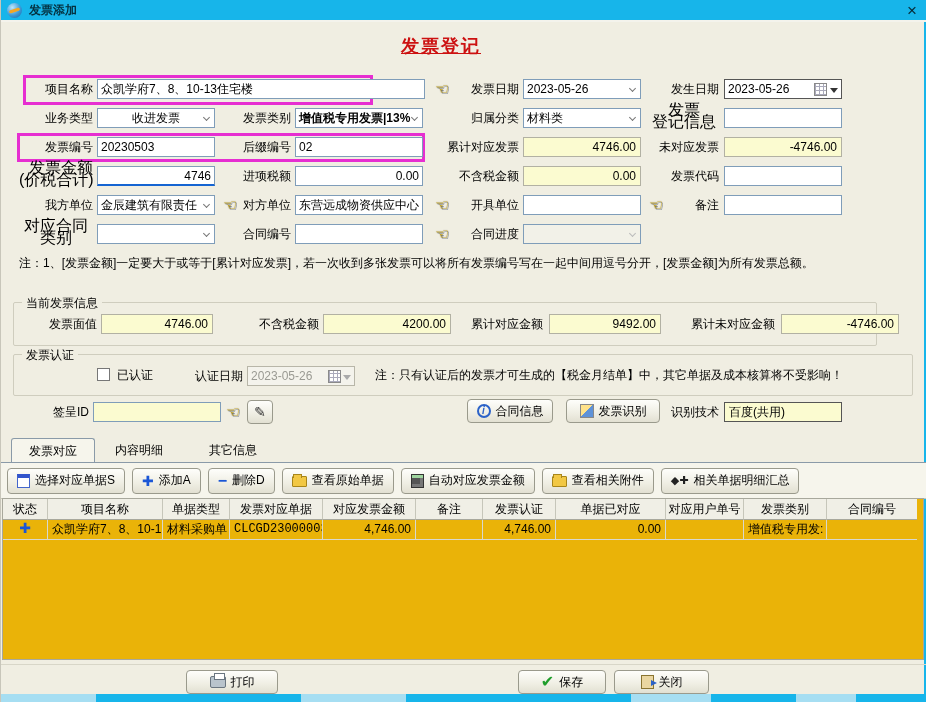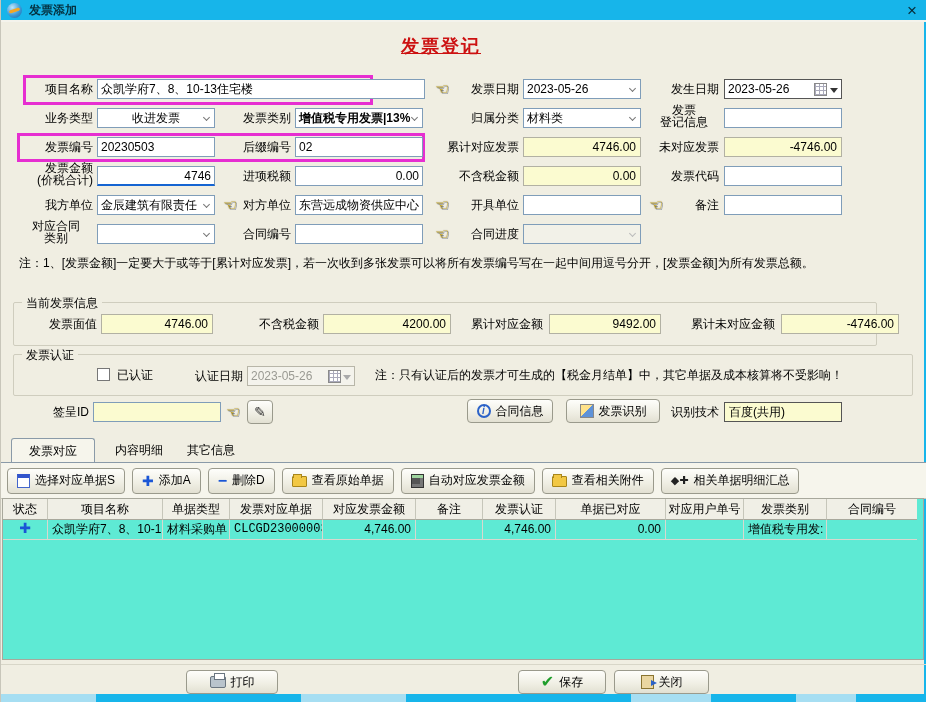--- a/index.html
+++ b/index.html
@@ -14,21 +14,21 @@
   .titlebar .glb::after{content:"";position:absolute;left:2px;top:6px;width:11px;height:3px;
       background:#F5A623;border-radius:2px;transform:rotate(-18deg);}
   .titlebar .ttl{font-size:12px;color:#04303F;font-weight:bold;}
   .titlebar .cls{margin-left:auto;margin-right:10px;font-size:17px;line-height:17px;color:#062A36;cursor:default;}
   .rborder{position:absolute;right:0;top:22px;width:2px;height:672px;background:#17B5EA;}
   
   .heading{position:absolute;left:0;top:34px;width:880px;text-align:center;font-size:18px;
            font-weight:bold;color:#CC1111;text-decoration:underline;letter-spacing:2px;}
   
   .lbl{position:absolute;font-size:12px;line-height:20px;text-align:right;white-space:nowrap;color:#000;}
-  .lbl2{position:absolute;font-size:12px;line-height:12px;text-align:center;white-space:nowrap;color:#000;}
+  .lbl2{position:absolute;font-size:16px;line-height:12px;text-align:center;white-space:nowrap;color:#000;}
   .fld{position:absolute;height:20px;border:1px solid #7F9DB9;background:#fff;
        font-size:12px;line-height:18px;padding:0 3px;color:#000;}
   input.fld{outline:none;}
   .num{text-align:right;}
   .ro{position:absolute;height:20px;border:1px solid #B2B1A3;background:#FBFBD0;
       font-size:12px;line-height:18px;padding:0 4px;text-align:right;color:#000;}
   .combo{position:absolute;height:20px;border:1px solid #7F9DB9;background:#fff;
       font-size:12px;line-height:18px;padding:0 16px 0 3px;overflow:hidden;white-space:nowrap;}
   .chev{position:absolute;right:5px;top:6px;width:5px;height:5px;border-right:1px solid #777;
         border-bottom:1px solid #777;transform:rotate(45deg);}
@@ -75,21 +75,21 @@
   .minusg{color:#1A56D6;font-weight:bold;font-size:16px;line-height:10px;}
   .checkg{color:#1F9E2C;font-size:16px;line-height:16px;}
   .peng{color:#333;font-size:14px;}
   .sumg{color:#222;font-size:11px;}
   
   .tab{position:absolute;height:25px;font-size:12px;display:flex;align-items:center;justify-content:center;cursor:pointer;}
   .tab.active{background:#F6F5EC;border:1px solid #8A9AA8;border-bottom:none;border-radius:3px 3px 0 0;}
   .toolstrip{position:absolute;left:0;top:462px;width:926px;height:37px;background:#F6F5EC;
       border-top:1px solid #8A9AA8;border-bottom:1px solid #C8C6B8;display:flex;align-items:center;gap:7px;padding-left:6px;}
   
-  .tablewrap{position:absolute;left:1px;top:498px;width:922px;height:162px;background:#5eead4;border:1px solid #A8A89C;}
+  .tablewrap{position:absolute;left:1px;top:498px;width:922px;height:162px;background:#eab308;border:1px solid #A8A89C;}
   .trow{display:flex;}
   .th{background:#F0EFE6;border-right:1px solid #C6C6BA;border-bottom:1px solid #A8A89C;
       font-size:12px;height:21px;line-height:20px;text-align:center;overflow:hidden;white-space:nowrap;}
   .td{border-right:1px solid #D8D8CE;border-bottom:1px solid #D8D8CE;font-size:12px;height:20px;
       line-height:19px;padding:0 4px;overflow:hidden;white-space:nowrap;}
   .checkbox{position:absolute;width:13px;height:13px;border:1px solid #777;background:#fff;cursor:pointer;}
   .footline{position:absolute;left:0;top:664px;width:926px;border-top:1px solid #D8D6C8;}
   .bstrip{position:absolute;left:0;top:694px;width:926px;height:8px;background:#17B5EA;}
   .bseg{position:absolute;top:694px;height:8px;background:#A6DEF2;}
   .disabled-text{color:#9A9A93;}
@@ -200,21 +200,21 @@
     </div>
   <div class="btn" style="left:565px;top:399px;width:94px;">
       <span class="ib icon-ocr"></span>
       <span>发票识别</span>
     </div>
   <div class="lbl" style="left:660px;top:402px;width:58px;">识别技术</div>
   <div class="ro" style="left:723px;top:402px;width:118px;text-align:left;border-color:#555;">百度(共用)</div>
 
   <div class="tab active" style="left:10px;top:438px;width:84px;">发票对应</div>
   <div class="tab" style="left:96px;top:438px;width:84px;">内容明细</div>
-  <div class="tab" style="left:172px;top:438px;width:76px;">其它信息</div>
+  <div class="tab" style="left:194px;top:438px;width:76px;">其它信息</div>
 
   <div class="toolstrip">
     <div class="tbtn">
         <span class="ib icon-note"></span>
         <span>选择对应单据S</span>
       </div>
     <div class="tbtn">
         <span class="plusg">✚</span>
         <span>添加A</span>
       </div>

